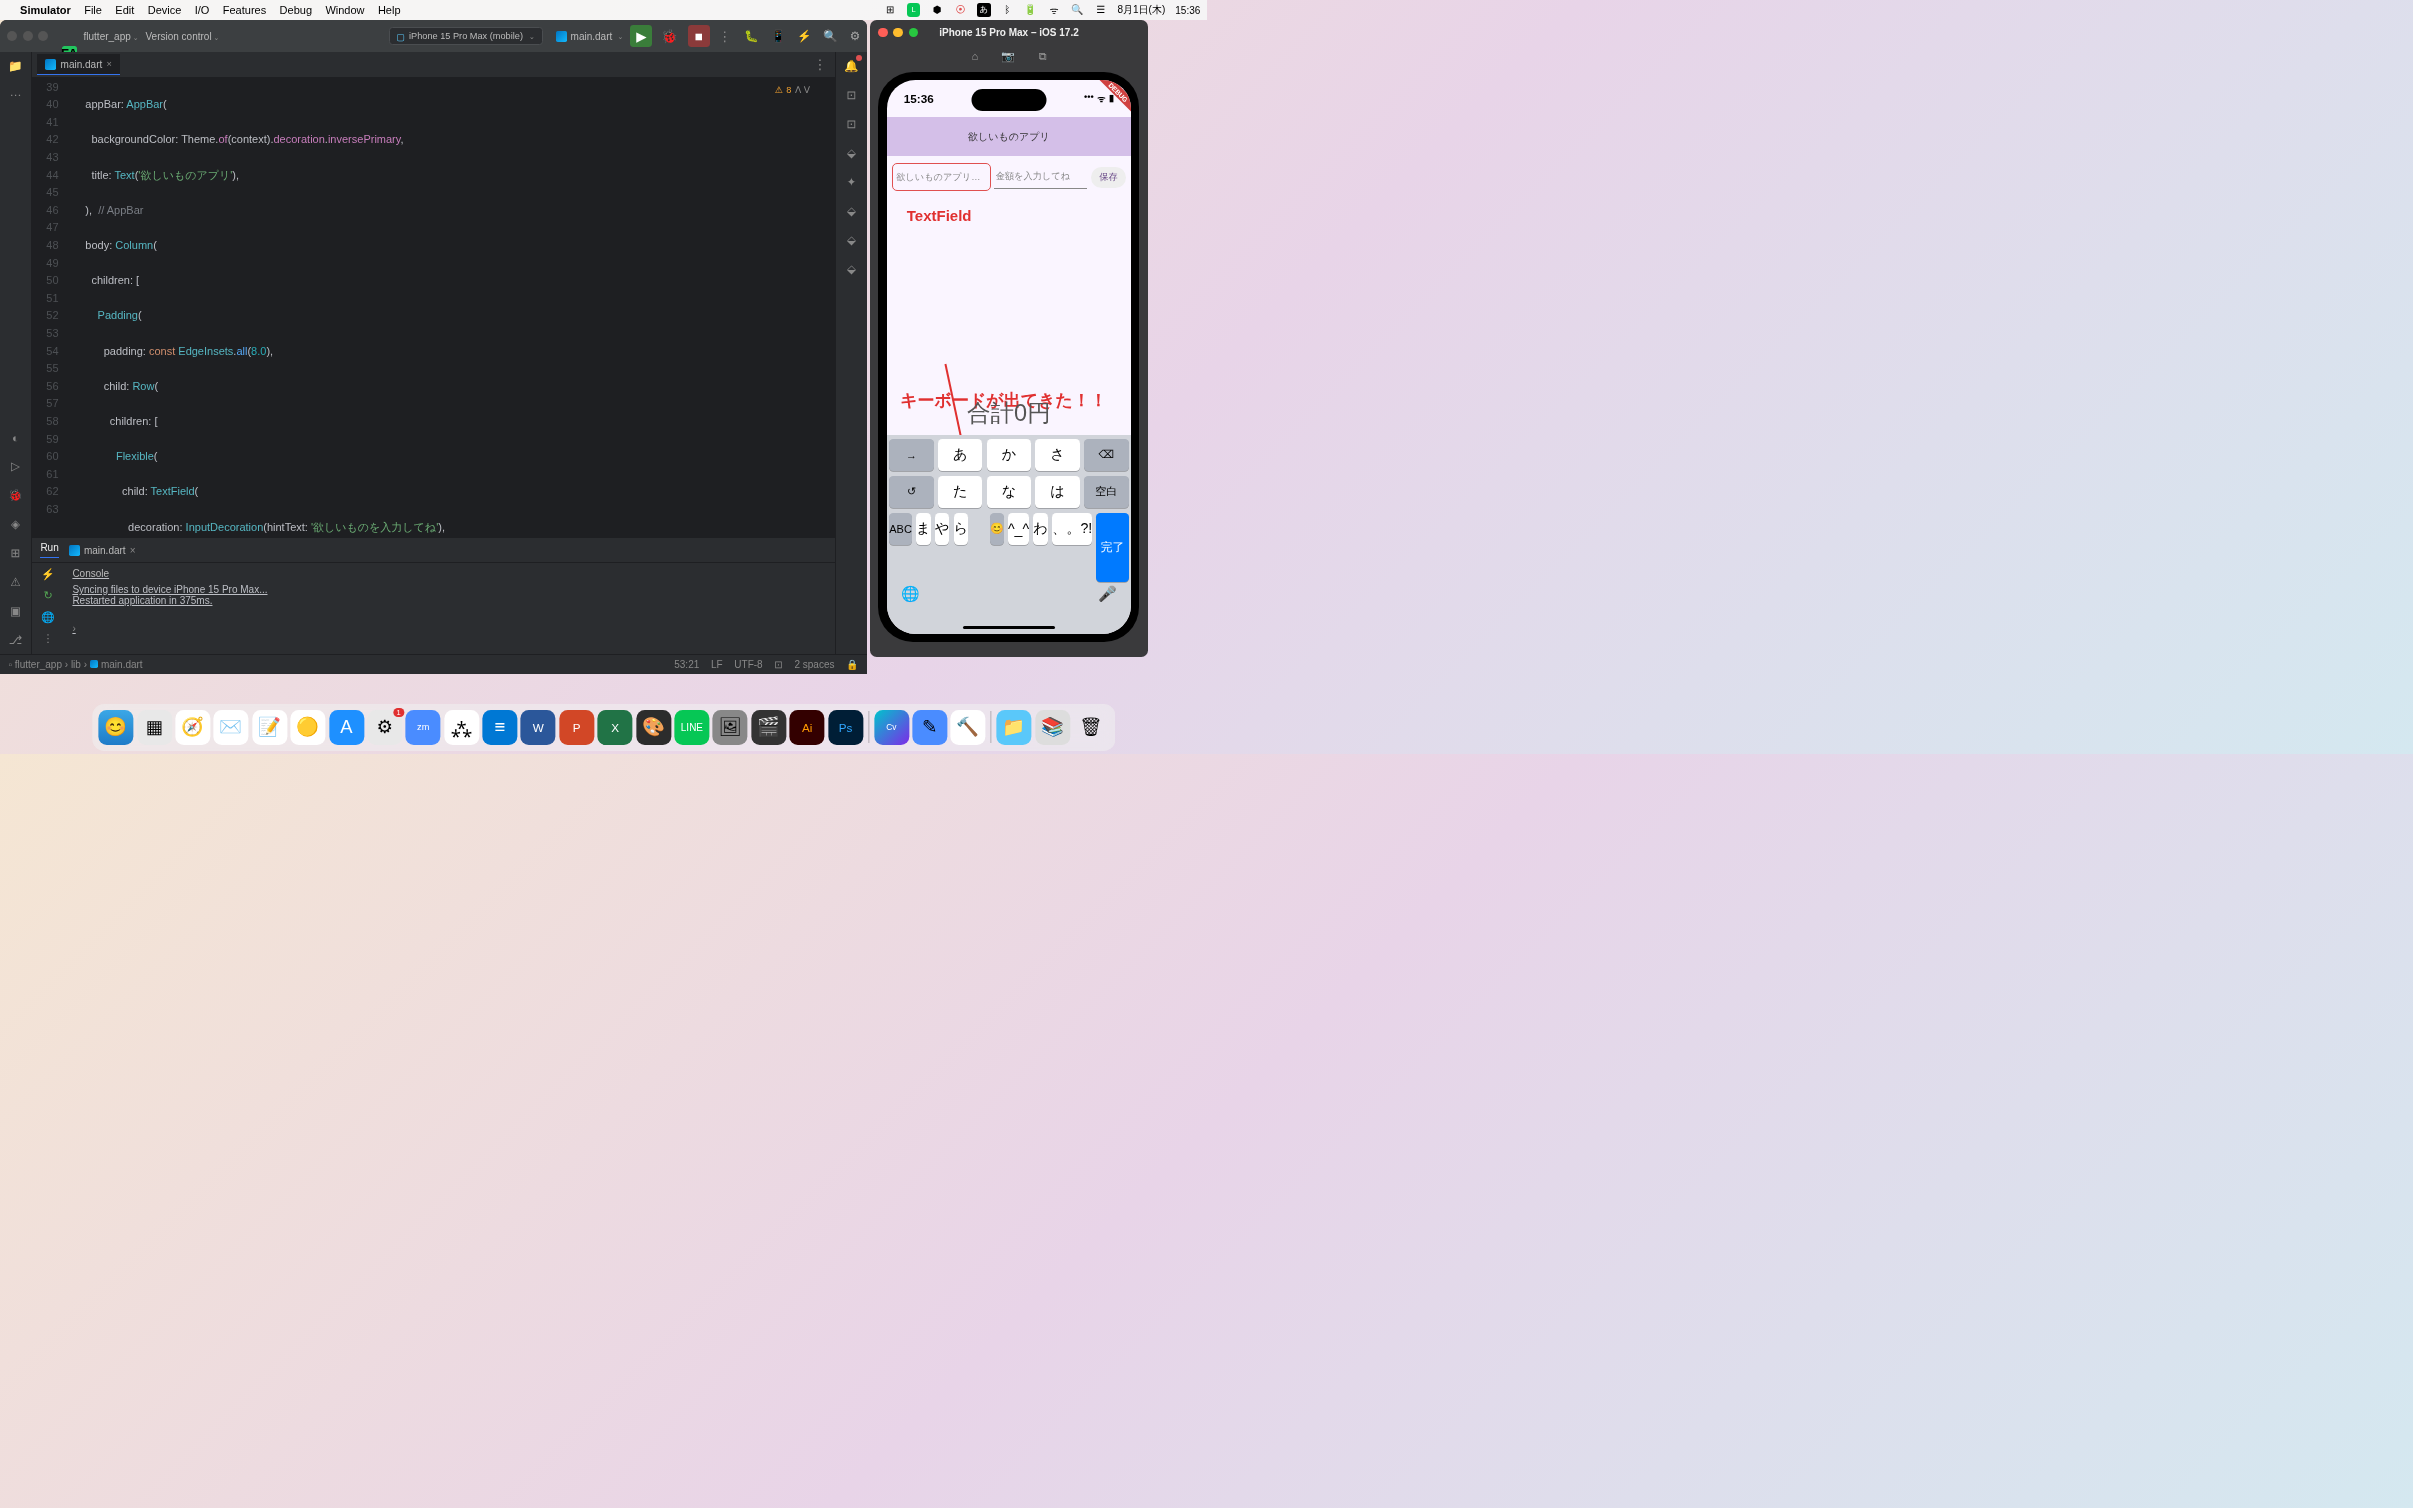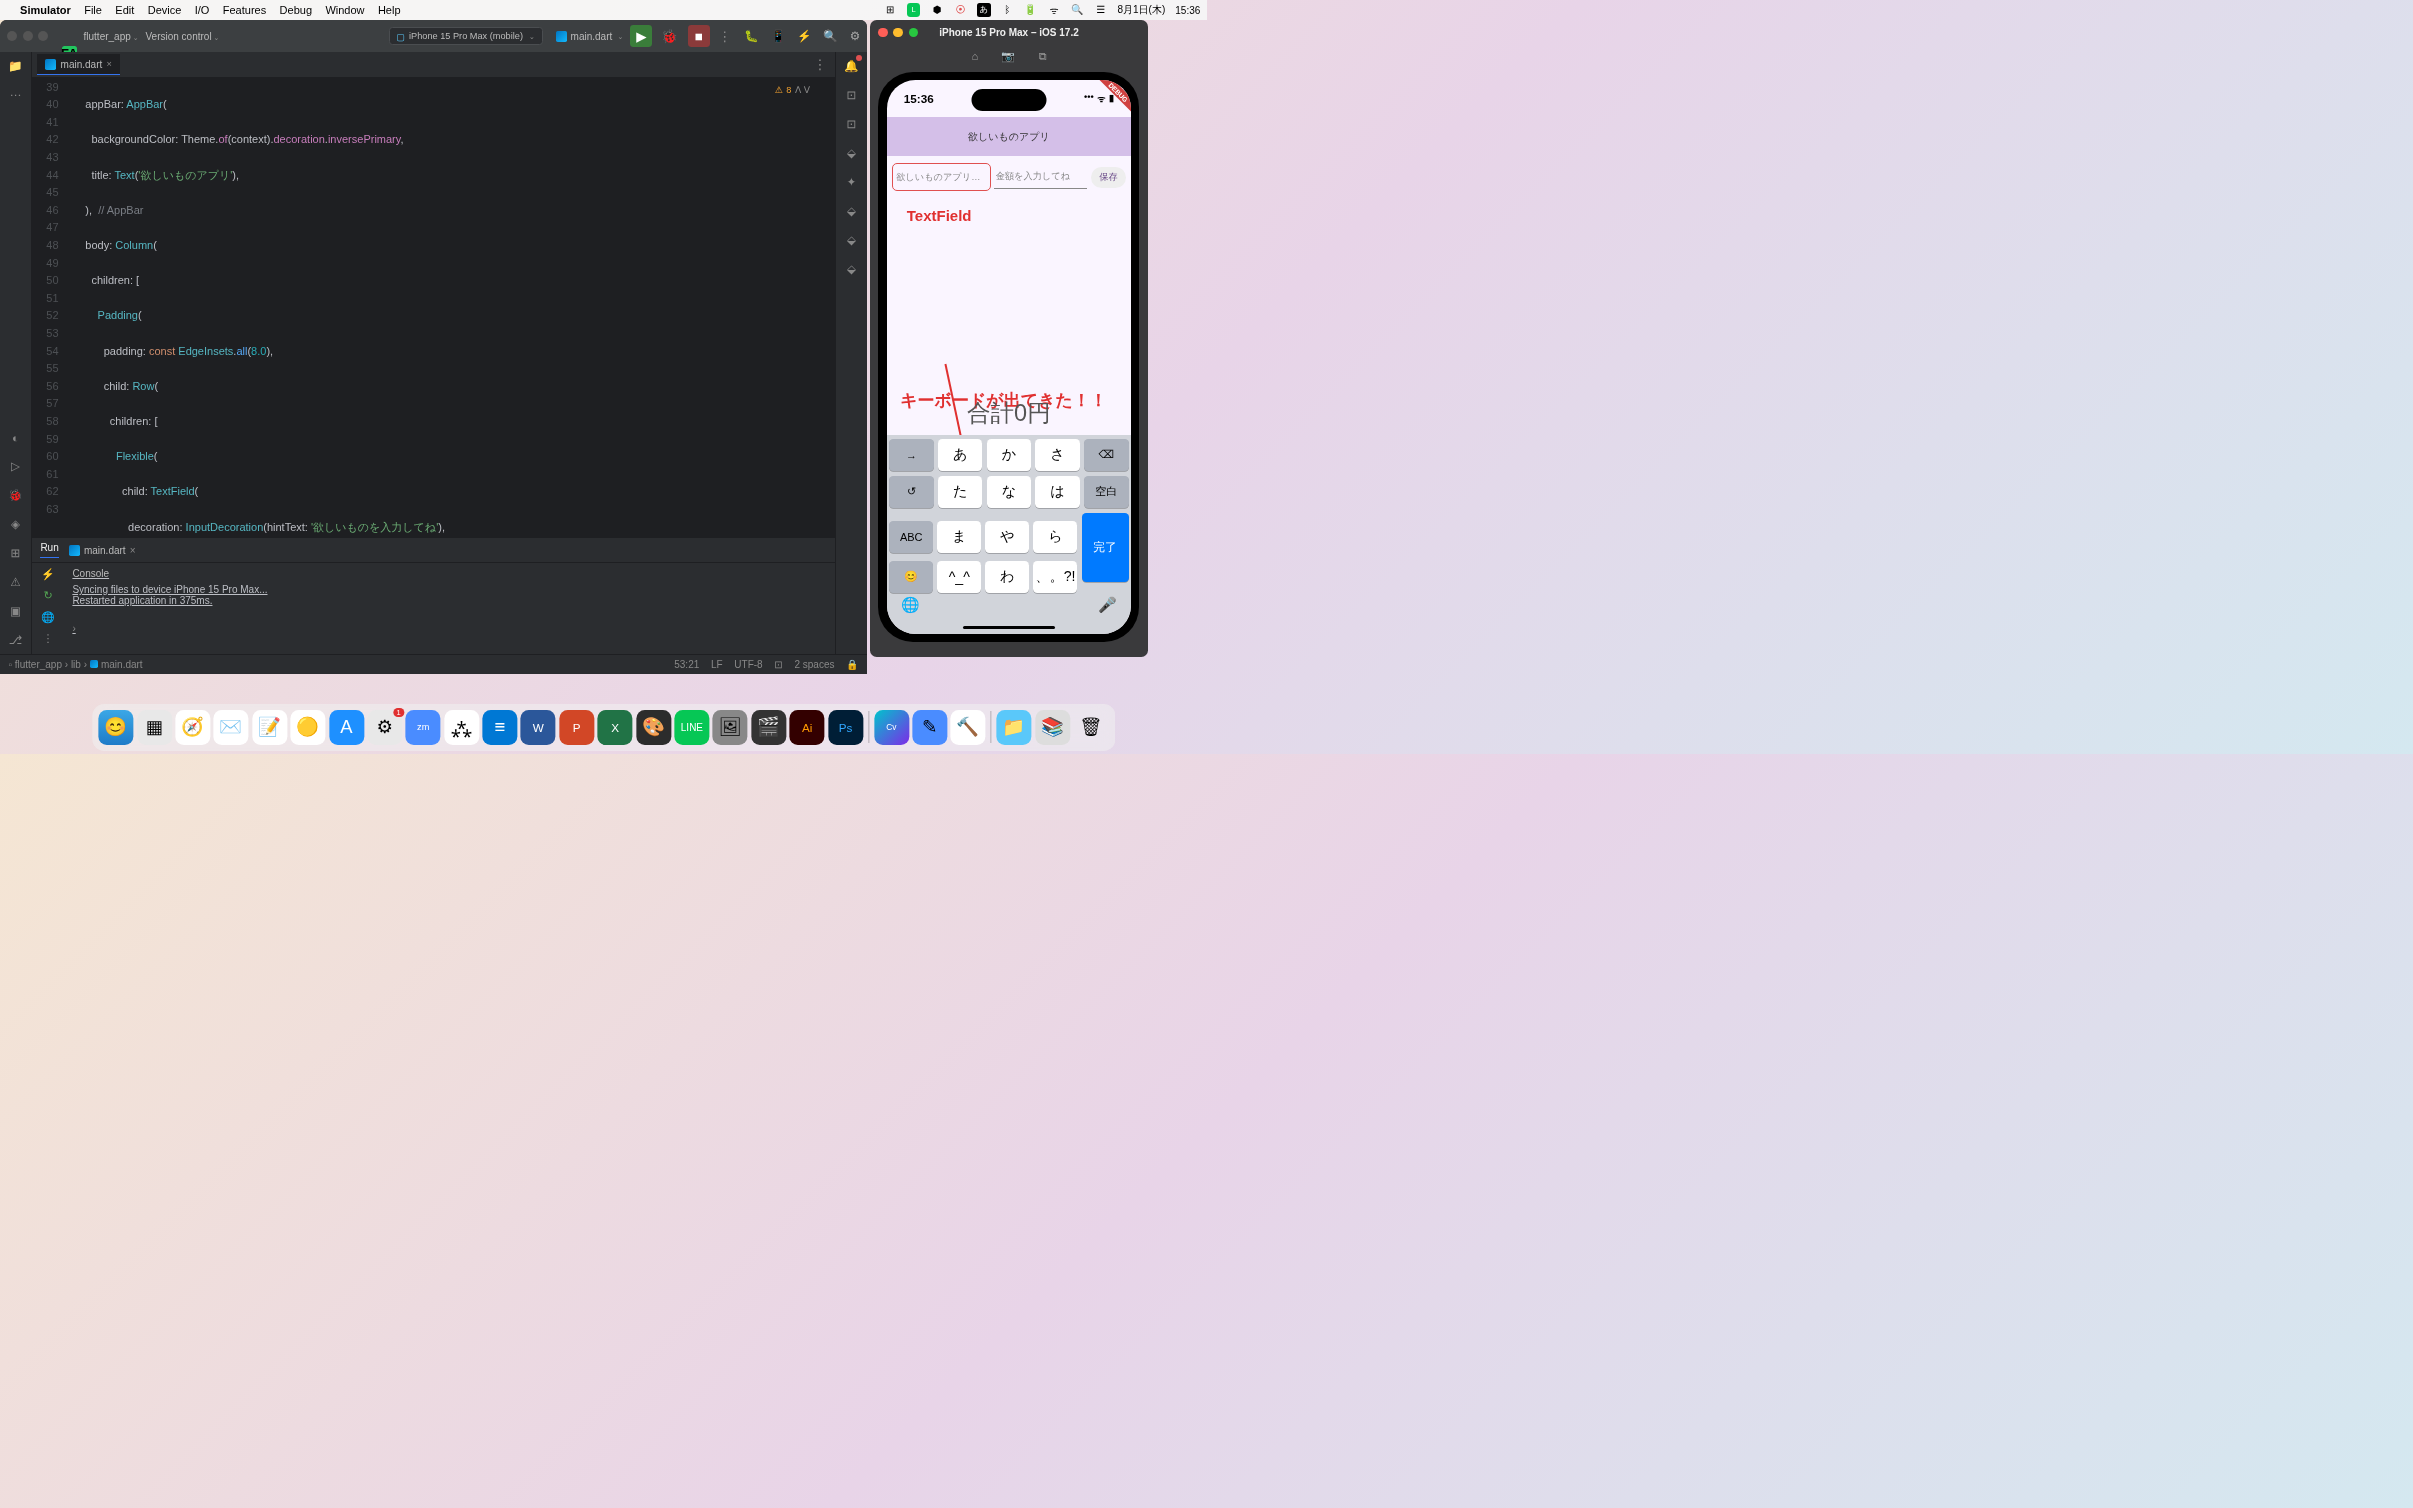--- a/index.html
+++ b/index.html
@@ -372,21 +372,21 @@
           <div class="key gray">⌫</div>
         </div>
         <div class="krow">
           <div class="key gray">↺</div>
           <div class="key">た</div>
           <div class="key">な</div>
           <div class="key">は</div>
           <div class="key gray">空白</div>
         </div>
         <div style="display:flex;gap:4.2px;">
-          <div style="flex:4;display:flex;flex-direction:column;gap:8px;margin-top:8px;">
+          <div style="flex:4;display:flex;flex-direction:row;gap:22px;">
             <div class="krow" style="margin-bottom:0;">
               <div class="key gray">ABC</div>
               <div class="key">ま</div>
               <div class="key">や</div>
               <div class="key">ら</div>
             </div>
             <div class="krow" style="margin-bottom:0;">
               <div class="key gray">😊</div>
               <div class="key">^_^</div>
               <div class="key">わ</div>

